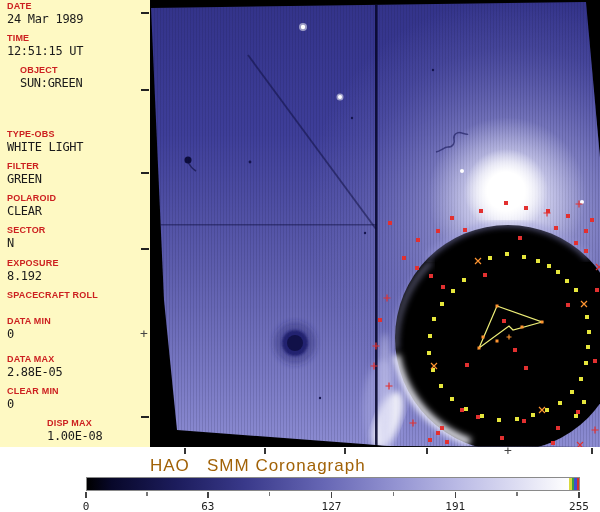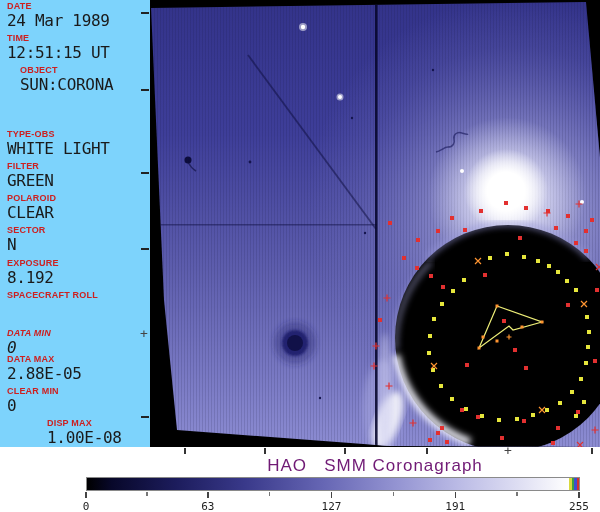--- a/index.html
+++ b/index.html
@@ -1,38 +1,38 @@
 <!DOCTYPE html>
 <html><head>
 <meta charset="utf-8">
 <style>
   html,body{margin:0;padding:0;background:#fff;}
   #app{position:relative;width:600px;height:512px;background:#ffffff;
        font-family:"Liberation Sans",sans-serif;overflow:hidden;}
 
   
-  #metadata-panel{position:absolute;left:0;top:0;width:150px;height:447px;background:#7dd3fc;}
+  #metadata-panel{position:absolute;left:0;top:0;width:150px;height:447px;background:#fef9c3;}
   .meta-field{position:absolute;left:7px;width:141px;line-height:1;}
   .meta-label{display:block;font-size:9px;font-weight:bold;letter-spacing:.2px;color:#cc2020;}
-  .meta-value{display:block;margin-top:2px;font-size:16px;letter-spacing:-.3px;color:#1a1a1a;
+  .meta-value{display:block;margin-top:2px;font-size:12px;letter-spacing:-.3px;color:#1a1a1a;
               font-family:"DejaVu Sans Mono","Liberation Mono",monospace;}
 
   
   #image-area{position:absolute;left:150px;top:0;width:450px;height:447px;background:#000;}
   #image-area svg{display:block;}
 
   
   .tick-left{position:absolute;left:141px;width:8px;height:2px;background:#222;}
   .tick-bottom{position:absolute;top:448px;width:2px;height:6px;background:#333;}
   .axis-cross{position:absolute;font-size:13px;font-weight:400;color:#444;
               font-family:"DejaVu Sans Mono",monospace;line-height:1;}
 
   
-  #image-title{position:absolute;left:150px;top:456px;width:450px;text-align:center;
-               font-size:17px;letter-spacing:1px;color:#701a75;white-space:pre;}
+  #image-title{position:absolute;left:150px;top:456px;width:450px;
+               font-size:17px;letter-spacing:1px;color:#a16207;white-space:pre;}
 
   
   #colorbar{position:absolute;left:86px;top:477px;width:494px;height:14px;
             border:1px solid #8a8a8a;box-sizing:border-box;
             background:linear-gradient(to right,#000 0%,#08082a 5%,#1c1c5c 18%,
               #39398a 32%,#6666b4 48%,#9494d2 63%,#bcbce6 76%,#dcdcf2 87%,
               #f2f2fa 94%,#ffffff 98%);}
   .cb-stripe{position:absolute;top:0;height:12px;}
   .cb-tick{position:absolute;top:492px;width:1.5px;height:6px;background:#444;}
   .cb-tick.minor{height:4px;background:#777;}
@@ -48,21 +48,21 @@
       <div class="meta-field" style="top: 2px;">
         <span class="meta-label">DATE</span>
         <span class="meta-value">24 Mar 1989</span>
       </div>
       <div class="meta-field" style="top: 34.07px;">
         <span class="meta-label">TIME</span>
         <span class="meta-value">12:51:15 UT</span>
       </div>
       <div class="meta-field" style="top: 66.14px; margin-left: 13px;">
         <span class="meta-label">OBJECT</span>
-        <span class="meta-value">SUN:CORONA</span>
+        <span class="meta-value">SUN:GREEN</span>
       </div>
       <div class="meta-field" style="top: 130.28px;">
         <span class="meta-label">TYPE-OBS</span>
         <span class="meta-value">WHITE LIGHT</span>
       </div>
       <div class="meta-field" style="top: 162.35px;">
         <span class="meta-label">FILTER</span>
         <span class="meta-value">GREEN</span>
       </div>
       <div class="meta-field" style="top: 194.42px;">
@@ -73,21 +73,21 @@
         <span class="meta-label">SECTOR</span>
         <span class="meta-value">N</span>
       </div>
       <div class="meta-field" style="top: 258.56px;">
         <span class="meta-label">EXPOSURE</span>
         <span class="meta-value">8.192</span>
       </div>
       <div class="meta-field" style="top: 290.63px;">
         <span class="meta-label">SPACECRAFT ROLL</span>
       </div>
-      <div class="meta-field" style="top: 329px; font-style: italic;">
+      <div class="meta-field" style="top: 317px;">
         <span class="meta-label">DATA MIN</span>
         <span class="meta-value">0</span>
       </div>
       <div class="meta-field" style="top: 354.77px;">
         <span class="meta-label">DATA MAX</span>
         <span class="meta-value">2.88E-05</span>
       </div>
       <div class="meta-field" style="top: 386.84px;">
         <span class="meta-label">CLEAR MIN</span>
         <span class="meta-value">0</span>

